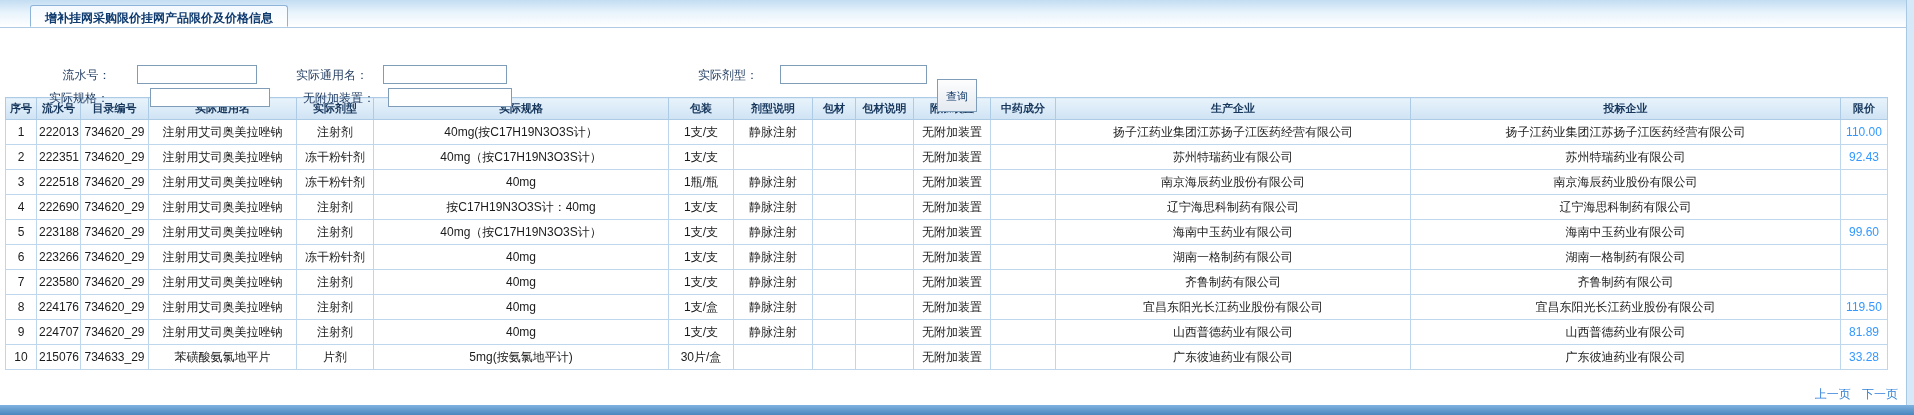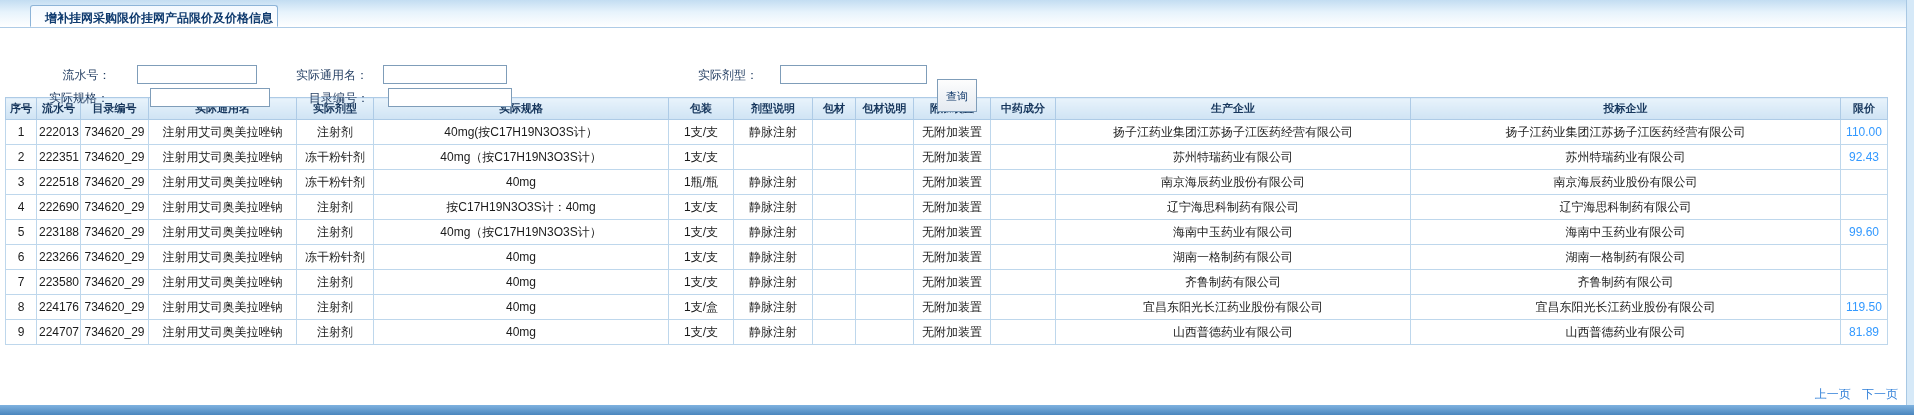--- a/index.html
+++ b/index.html
@@ -12,21 +12,21 @@
   .tabstrip{
     position:relative;height:27px;
     background:linear-gradient(180deg,#c3ddf2 0%,#e7f3fc 45%,#ffffff 100%);
     border-bottom:1px solid #aecbe6;
   }
   .tab{
     position:absolute;left:30px;top:5px;height:22px;
     background:linear-gradient(180deg,#f3f9ff,#ffffff);
     border:1px solid #8db4d8;border-bottom:1px solid #ffffff;
     border-radius:3px 3px 0 0;
-    padding:4px 4px 0 14px;box-sizing:border-box;
+    padding:4px 14px 0 14px;box-sizing:border-box;
     font-weight:bold;color:#0e3a6e;white-space:nowrap;cursor:default;
   }
   
   .searchform{position:relative;height:69px;background:#ffffff;}
   .flabel{
     position:absolute;text-align:center;color:#1f3a5f;line-height:19px;white-space:nowrap;
   }
   .finput{
     position:absolute;height:17px;border:1px solid #7f9db9;background:#ffffff;
     font-family:inherit;font-size:12px;padding:0 2px;box-sizing:content-box;
@@ -90,21 +90,21 @@
 
   <span class="flabel lab-generic">实际通用名：</span>
   <input class="finput in-generic" type="text" value="" style="">
 
   <span class="flabel lab-dosage">实际剂型：</span>
   <input class="finput in-dosage" type="text" value="" style="">
 
   <span class="flabel lab-spec">实际规格：</span>
   <input class="finput in-spec" type="text" value="" style="">
 
-  <span class="flabel lab-bidder">目录编号：</span>
+  <span class="flabel lab-bidder">无附加装置：</span>
   <input class="finput in-bidder" type="text" value="" style="">
 
   <button class="qbtn">查询</button>
 </div>
 
 <table class="grid">
   <colgroup>
     <col style="width:31px">
       <col style="width:44px">
       <col style="width:68px">
@@ -287,20 +287,37 @@
         <td>1支/支</td>
         <td>静脉注射</td>
         <td></td>
         <td></td>
         <td>无附加装置</td>
         <td></td>
         <td>山西普德药业有限公司</td>
         <td>山西普德药业有限公司</td>
         <td class="price">81.89</td>
       </tr>
+      <tr>
+        <td>10</td>
+        <td>215076</td>
+        <td>734633_29</td>
+        <td>苯磺酸氨氯地平片</td>
+        <td>片剂</td>
+        <td>5mg(按氨氯地平计)</td>
+        <td>30片/盒</td>
+        <td></td>
+        <td></td>
+        <td></td>
+        <td>无附加装置</td>
+        <td></td>
+        <td>广东彼迪药业有限公司</td>
+        <td>广东彼迪药业有限公司</td>
+        <td class="price">33.28</td>
+      </tr>
     </tbody>
 </table>
 
 <div class="pager">
   <a>上一页</a>
   <a>下一页</a>
 </div>
 
 <div class="vstrip"></div>
 <div class="hbar"></div>

